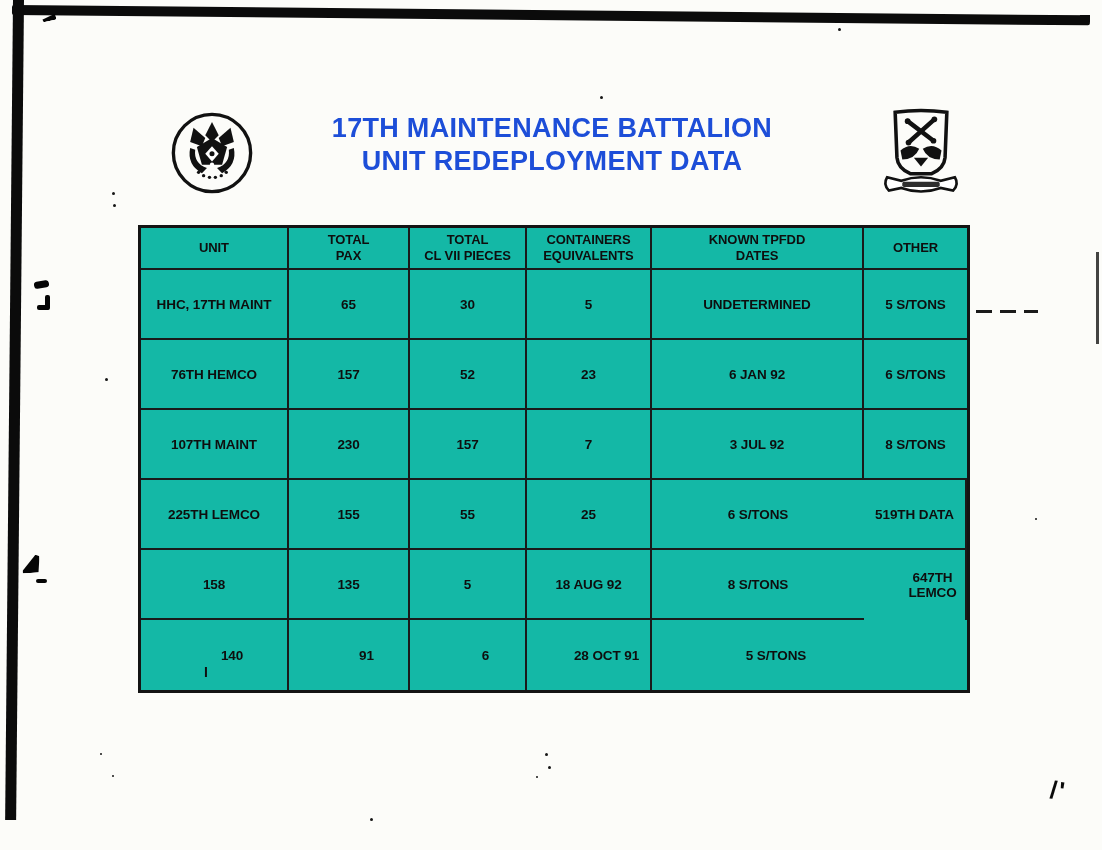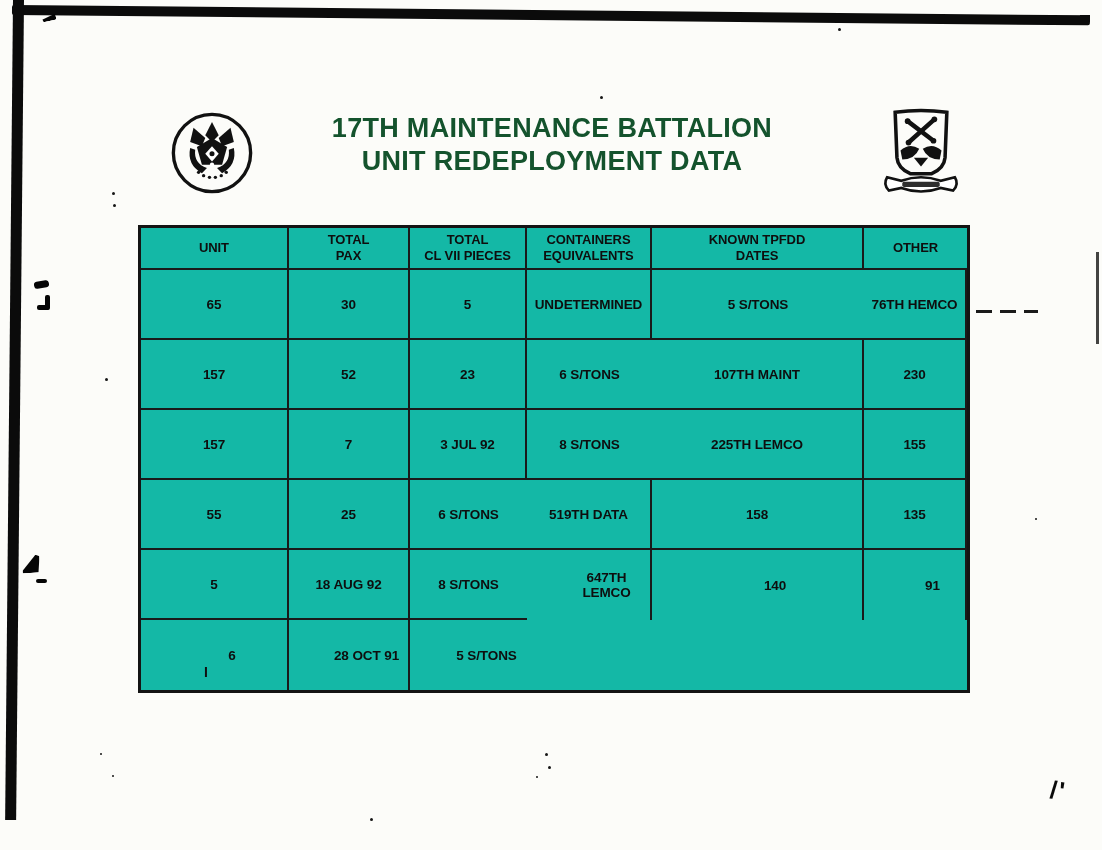--- a/index.html
+++ b/index.html
@@ -35,21 +35,21 @@
   }
   .speck { position: absolute; background: #161616; border-radius: 50%; }
   .blob { position: absolute; background: #050505; }
 
   
   .emblem-left { position: absolute; left: 170px; top: 111px; width: 84px; height: 84px; }
   .emblem-right { position: absolute; left: 874px; top: 106px; width: 94px; height: 98px; }
   .title-block {
     position: absolute; left: 282px; top: 112px; width: 540px;
     text-align: center; font-weight: bold; font-size: 27px;
-    line-height: 33px; letter-spacing: 0.3px; color: #14532d;
+    line-height: 33px; letter-spacing: 0.3px; color: #1d4ed8;
   }
 
   
   .dtable {
     position: absolute; left: 138px; top: 225px;
     display: grid;
     grid-template-columns: 148px 121px 117px 125px 212px 103px;
     grid-template-rows: 42px repeat(6, 70px);
     border: 3px solid #141414;
     background: #14b8a6;
@@ -176,30 +176,32 @@
     <div class="tcell th">TOTAL
 PAX</div>
     <div class="tcell th">TOTAL
 CL VII PIECES</div>
     <div class="tcell th">CONTAINERS
 EQUIVALENTS</div>
     <div class="tcell th">KNOWN TPFDD
 DATES</div>
     <div class="tcell th lastcol">OTHER</div>
 
+    <div class="tcell">HHC, 17TH MAINT</div>
     <div class="tcell">65</div>
     <div class="tcell">30</div>
     <div class="tcell">5</div>
     <div class="tcell">UNDETERMINED</div>
     <div class="tcell lastcol">5 S/TONS</div>
 
     <div class="tcell">76TH HEMCO</div>
     <div class="tcell">157</div>
     <div class="tcell">52</div>
     <div class="tcell">23</div>
+    <div class="tcell">6 JAN 92</div>
     <div class="tcell lastcol">6 S/TONS</div>
 
     <div class="tcell">107TH MAINT</div>
     <div class="tcell">230</div>
     <div class="tcell">157</div>
     <div class="tcell">7</div>
     <div class="tcell">3 JUL 92</div>
     <div class="tcell lastcol">8 S/TONS</div>
 
     <div class="tcell">225TH LEMCO</div>

